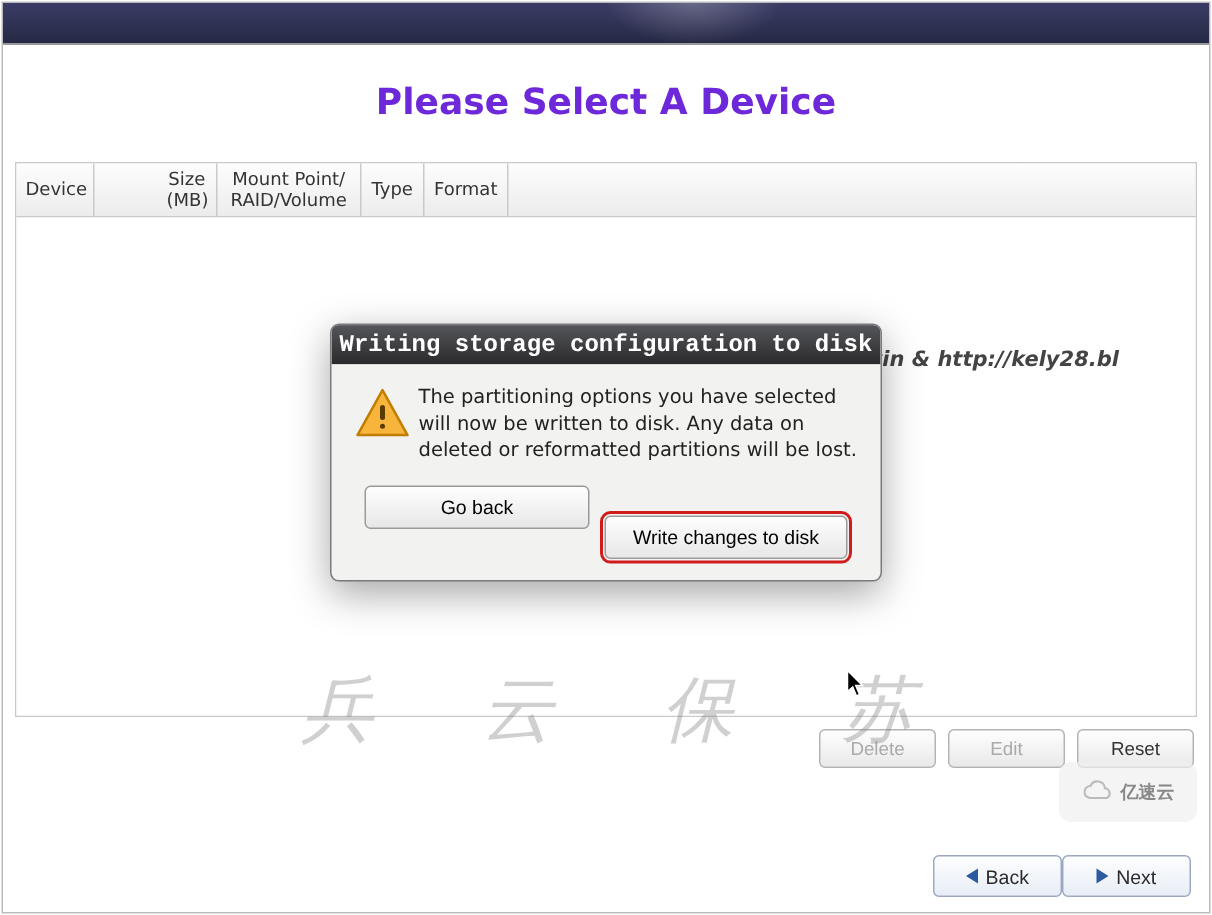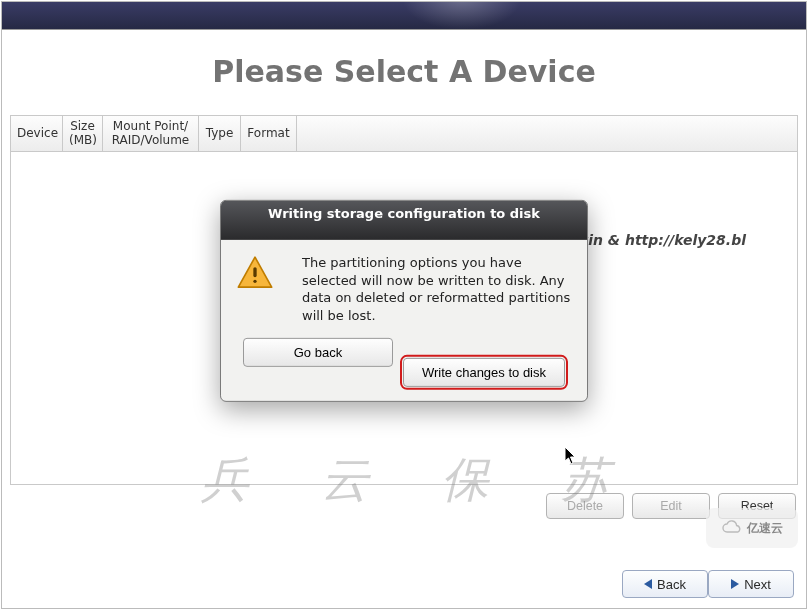--- a/index.html
+++ b/index.html
@@ -34,23 +34,23 @@
     left:400px; top:0;
     width:120px; height:28px;
     background: radial-gradient(ellipse at 50% -10%, rgba(255,255,255,.25), transparent 70%);
   }
   .title-area {
     text-align: center;
     padding: 24px 0 26px 0;
   }
   .title-area h1 {
     margin: 0;
-    font-size: 30px;
+    font-size: 24px;
     font-weight: bold;
-    color: #737373;
+    color: #6d28d9;
   }
   .panel {
     margin: 0 8px;
     border: 1px solid #c9c9c9;
     background: #fff;
   }
   .table-header {
     display: flex;
     background: linear-gradient(to bottom, #fdfdfd, #ececec);
     border-bottom: 1px solid #c9c9c9;
@@ -63,21 +63,21 @@
     display:flex;
     flex-direction:column;
     justify-content:center;
     text-align:center;
     line-height:1.15;
     color:#333;
     white-space: pre-line;
   }
   .th:last-child { border-right: none; }
   .th.device { width: 52px; }
-  .th.size   { width: 40px; }
+  .th.size   { width: 40px; margin-left: 42px; }
   .th.mount  { width: 96px; }
   .th.type   { width: 42px; }
   .th.format { width: 56px; }
   .th.rest   { flex: 1; }
   .table-body {
     height: 332px;
     background: #fff;
     position:relative;
   }
   .action-row {
@@ -163,32 +163,33 @@
     left: 50%; top: 50%;
     transform: translate(-50%, -52%);
     width: 368px;
     border: 1px solid #7a7a7a;
     border-radius: 6px;
     box-shadow: 0 8px 26px rgba(0,0,0,.35);
     background: #f2f2f0;
     overflow:hidden;
   }
   .dialog-title {
-    height: 39px;
+    height: 26px;
     background: linear-gradient(to bottom,#55565a 0%, #2a2a2c 100%);
     color: #fff;
     font-weight: bold;
-    font-size: 13px;
+    font-size: 16px;
     text-align:center;
     line-height:26px;
+    font-family:Liberation Mono, monospace;
   }
   .dialog-body {
     display:flex;
     padding: 14px 14px 6px 14px;
-    gap:27px;
+    gap:4px;
   }
   .warn-icon {
     width:40px;height:40px;
     flex:none;
   }
   .dialog-text {
     font-size:13px;
     line-height:1.35;
     color:#222;
   }

